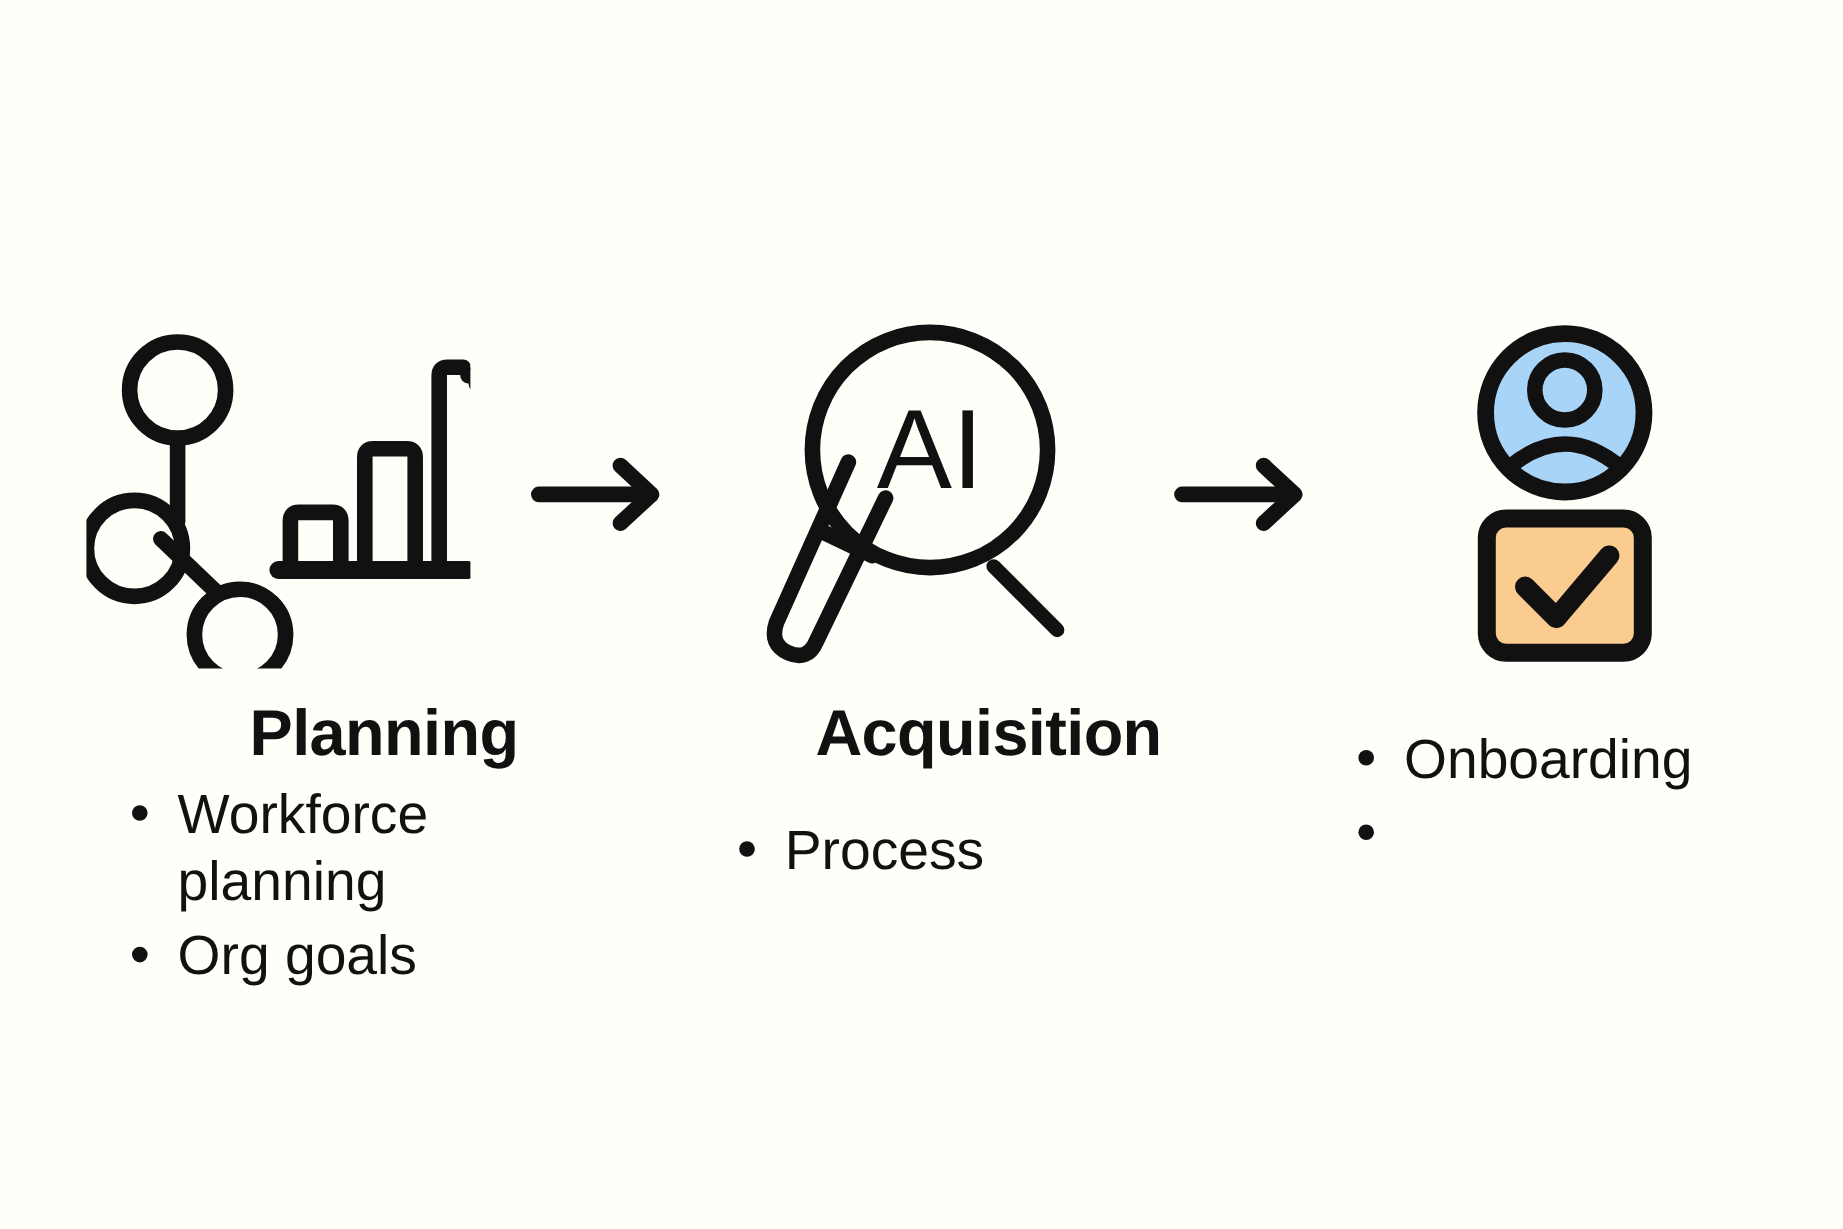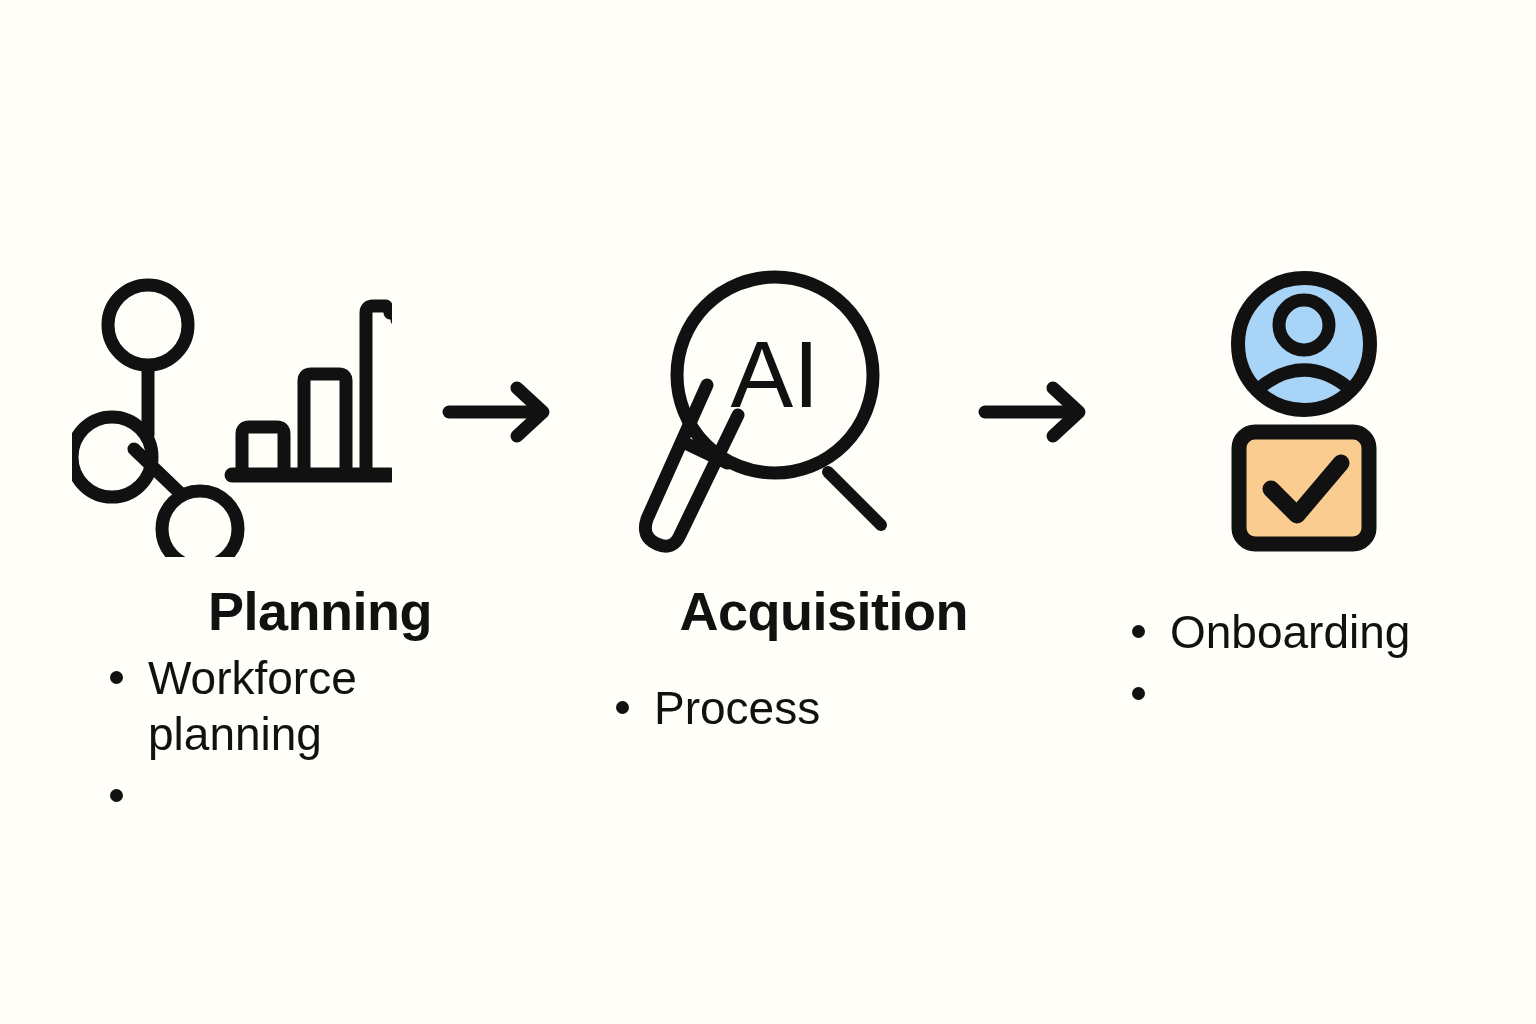--- a/index.html
+++ b/index.html
@@ -154,20 +154,21 @@
 
       <div class="col-heading">Planning</div>
 
       <ul class="bullets">
         <li>
           <span class="dot"></span>
           <span>Workforce planning</span>
         </li>
         <li>
           <span class="dot"></span>
+          <span>Org goals</span>
         </li>
       </ul>
     </div>
 
     <div class="arrow">
       <svg width="118" height="70" viewBox="0 0 118 70">
         <g fill="none" stroke="#111111" stroke-width="13" stroke-linecap="round" stroke-linejoin="round">
           <line x1="8" y1="35" x2="100" y2="35"></line>
           <polyline points="76,11 102,35 76,59"></polyline>
         </g>

